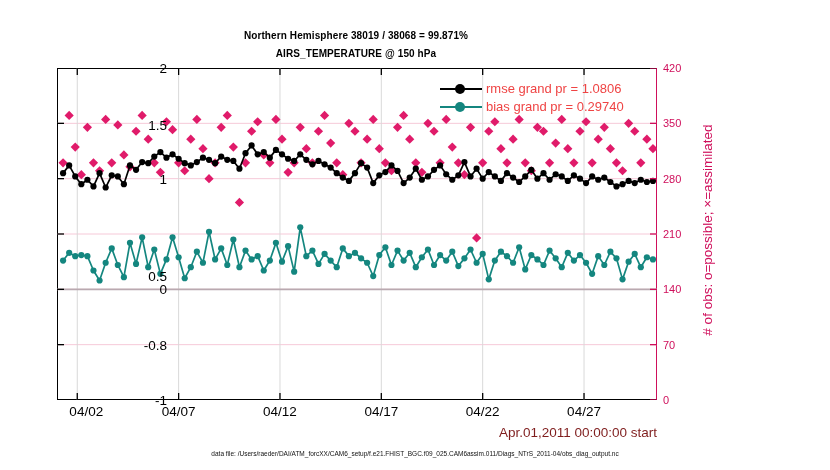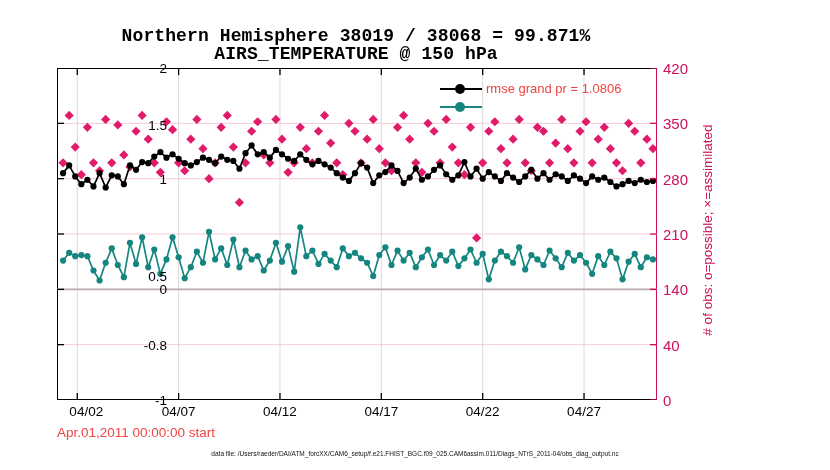--- a/index.html
+++ b/index.html
@@ -4,52 +4,52 @@
 <style>
   html,body{margin:0;padding:0;}
   body{
     width:830px;height:470px;background:#ffffff;
     font-family:"Liberation Sans", sans-serif;
     color:#000;overflow:hidden;position:relative;
   }
   #root{position:absolute;left:0;top:0;width:830px;height:470px;}
 
   .title-block{position:absolute;left:0;top:27px;width:712px;text-align:center;}
-  .title-line{font-size:18px;font-weight:bold;line-height:18px;letter-spacing:0.1px;font-family:Liberation Mono, monospace;}
+  .title-line{font-size:10px;font-weight:bold;line-height:18px;letter-spacing:0.1px;}
 
   .plot-frame{
     position:absolute;left:57px;top:68px;width:600px;height:332px;
     border:1.3px solid #000;border-right:1.3px solid #cf0f5b;
     box-sizing:border-box;background:#fff;
   }
   .svg-layer{position:absolute;left:57px;top:68px;width:600px;height:332px;}
 
   
   .ytick-left{
     position:absolute;right:663px;font-size:13.5px;text-align:right;
     transform:translateY(-50%);white-space:nowrap;color:#000;
   }
   
   .ytick-right{
-    position:absolute;left:663px;font-size:15px;
+    position:absolute;left:663px;font-size:11px;
     transform:translateY(-50%);white-space:nowrap;color:#cf0f5b;
   }
   .ylabel-right{
     position:absolute;left:700px;top:400px;width:340px;
     transform:rotate(-90deg);transform-origin:left top;
     font-size:13.5px;text-align:center;color:#cf0f5b;white-space:nowrap;
   }
   
   .xtick{
     position:absolute;top:404px;font-size:13.5px;color:#000;
     transform:translateX(-50%);white-space:nowrap;
   }
   .xlabel{
-    position:absolute;left:57px;top:425px;width:600px;text-align:left;
-    font-size:13.5px;color:#ef4444;
+    position:absolute;left:57px;top:425px;width:600px;text-align:right;
+    font-size:13.5px;color:#7f1d1d;
   }
   .footer{
     position:absolute;left:0;top:450px;width:830px;text-align:center;
     font-size:6.5px;color:#111;letter-spacing:0px;
   }
 
   
   .legend{
     position:absolute;left:438px;top:80px;width:222px;height:36px;
     background:rgba(255,255,255,0.0);
@@ -417,21 +417,21 @@
     <div class="ylabel-right"># of obs: o=possible; ×=assimilated</div>
     <div class="xlabel">Apr.01,2011 00:00:00 start</div>
   <div class="ytick-left" style="top: 400px;">-1</div>
       <div class="ytick-left" style="top: 344.667px;">-0.8</div>
       <div class="ytick-left" style="top: 289.333px;">0</div>
       <div class="ytick-left" style="top: 234px; margin-top: 42px;">0.5</div>
       <div class="ytick-left" style="top: 178.667px;">1</div>
       <div class="ytick-left" style="top: 125px;">1.5</div>
       <div class="ytick-left" style="top: 68px;">2</div>
       <div class="ytick-right" style="top: 400px;">0</div>
-      <div class="ytick-right" style="top: 344.667px;">40</div>
+      <div class="ytick-right" style="top: 344.667px;">70</div>
       <div class="ytick-right" style="top: 289.333px;">140</div>
       <div class="ytick-right" style="top: 234px;">210</div>
       <div class="ytick-right" style="top: 178.667px;">280</div>
       <div class="ytick-right" style="top: 123.333px;">350</div>
       <div class="ytick-right" style="top: 68px;">420</div>
       <div class="xtick" style="left: 77.2703px; margin-left: 9px;">04/02</div>
       <div class="xtick" style="left: 178.622px;">04/07</div>
       <div class="xtick" style="left: 279.973px;">04/12</div>
       <div class="xtick" style="left: 381.324px;">04/17</div>
       <div class="xtick" style="left: 482.676px;">04/22</div>
@@ -440,17 +440,18 @@
 
   <div class="legend">
     <div class="legend-row">
       <div class="legend-line" id="lg-line-rmse" style="background: rgb(0, 0, 0);"></div>
       <div class="legend-dot" id="lg-dot-rmse" style="background: rgb(0, 0, 0);"></div>
       <div class="legend-text">rmse grand pr = 1.0806</div>
     </div>
     <div class="legend-row">
       <div class="legend-line" id="lg-line-bias" style="background: rgb(20, 134, 127);"></div>
       <div class="legend-dot" id="lg-dot-bias" style="background: rgb(20, 134, 127);"></div>
+      <div class="legend-text">bias grand pr = 0.29740</div>
     </div>
   </div>
 
   <div class="footer">data file: /Users/raeder/DAI/ATM_forcXX/CAM6_setup/f.e21.FHIST_BGC.f09_025.CAM6assim.011/Diags_NTrS_2011-04/obs_diag_output.nc</div>
 </div>
 
 </body></html>

